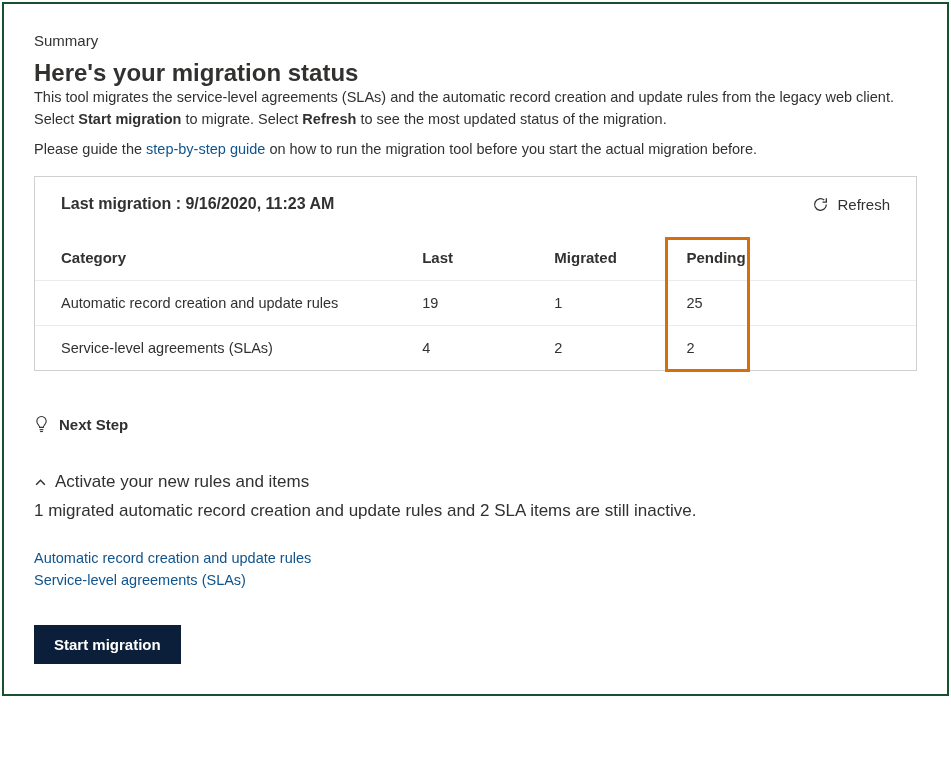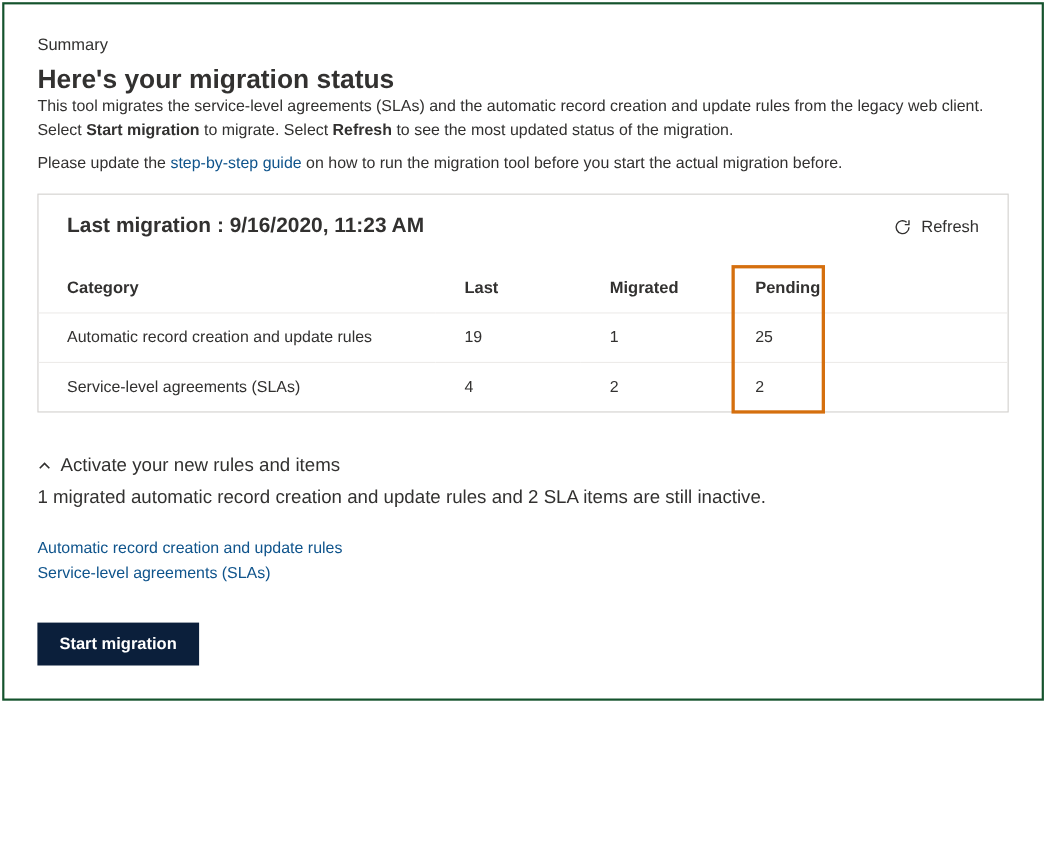--- a/index.html
+++ b/index.html
@@ -42,21 +42,21 @@
       margin-top: 16px;
       padding: 0;
     }
     .card-header {
       display: flex;
       justify-content: space-between;
       align-items: center;
       padding: 18px 26px 0 26px;
     }
     .last-migration {
-      font-size: 19px;
+      font-size: 16px;
       font-weight: 700;
       color: #323130;
     }
     .refresh-btn {
       display: flex;
       align-items: center;
       gap: 8px;
       font-size: 15px;
       color: #323130;
       cursor: pointer;
@@ -165,21 +165,21 @@
 
   <div class="summary-label">Summary</div>
 
   <h1 class="page-title">Here's your migration status</h1>
 
   <p class="intro-text">
     <span>This tool migrates the service-level agreements (SLAs) and the automatic record creation and update rules from the legacy web client. Select </span><span class="bold">Start migration</span><span> to migrate. Select </span><span class="bold">Refresh</span><span> to see the most updated status of the migration.</span>
   </p>
 
   <p class="intro-text">
-    <span>Please update the </span><span class="link">step-by-step guide</span><span> on how to run the migration tool before you start the actual migration before.</span>
+    <span>Please guide the </span><span class="link">step-by-step guide</span><span> on how to run the migration tool before you start the actual migration before.</span>
   </p>
 
   <div class="status-card">
     <div class="card-header">
       <div class="last-migration">Last migration : 9/16/2020, 11:23 AM</div>
       <button class="refresh-btn">
         <svg class="refresh-icon" viewBox="0 0 16 16" fill="none" stroke="#323130" stroke-width="1.2">
           <path d="M13.5 8a5.5 5.5 0 1 1-2.0-4.25"></path>
           <path d="M13.5 2.2v3.6h-3.6"></path>
         </svg>
@@ -209,20 +209,28 @@
             <td>4</td>
             <td>2</td>
             <td>2</td>
           </tr>
         </tbody>
       </table>
       <div class="pending-highlight-box" style="top:2px; left:630px; width:85px; height:135px;"></div>
     </div>
   </div>
 
+  <div class="next-step-section">
+    <svg class="bulb-icon" viewBox="0 0 16 20" fill="none" stroke="#323130" stroke-width="1.2">
+      <path d="M8 1.5a5 5 0 0 0-5 5c0 2.1 1.1 3.2 2 4.3.5.6.9 1.2 1 2.2h4c.1-1 .5-1.6 1-2.2.9-1.1 2-2.2 2-4.3a5 5 0 0 0-5-5z"></path>
+      <line x1="6" y1="15.5" x2="10" y2="15.5"></line>
+      <line x1="6.5" y1="17.5" x2="9.5" y2="17.5"></line>
+    </svg>
+    <span class="next-step-label">Next Step</span>
+  </div>
 
   <div class="activate-toggle">
     <svg class="chevron-icon" viewBox="0 0 12 12" fill="none" stroke="#323130" stroke-width="1.4">
       <path d="M2 8 L6 4 L10 8"></path>
     </svg>
     <span class="activate-title">Activate your new rules and items</span>
   </div>
 
   <div class="activate-body">
     <div>1 migrated automatic record creation and update rules and 2 SLA items are still inactive.</div>

